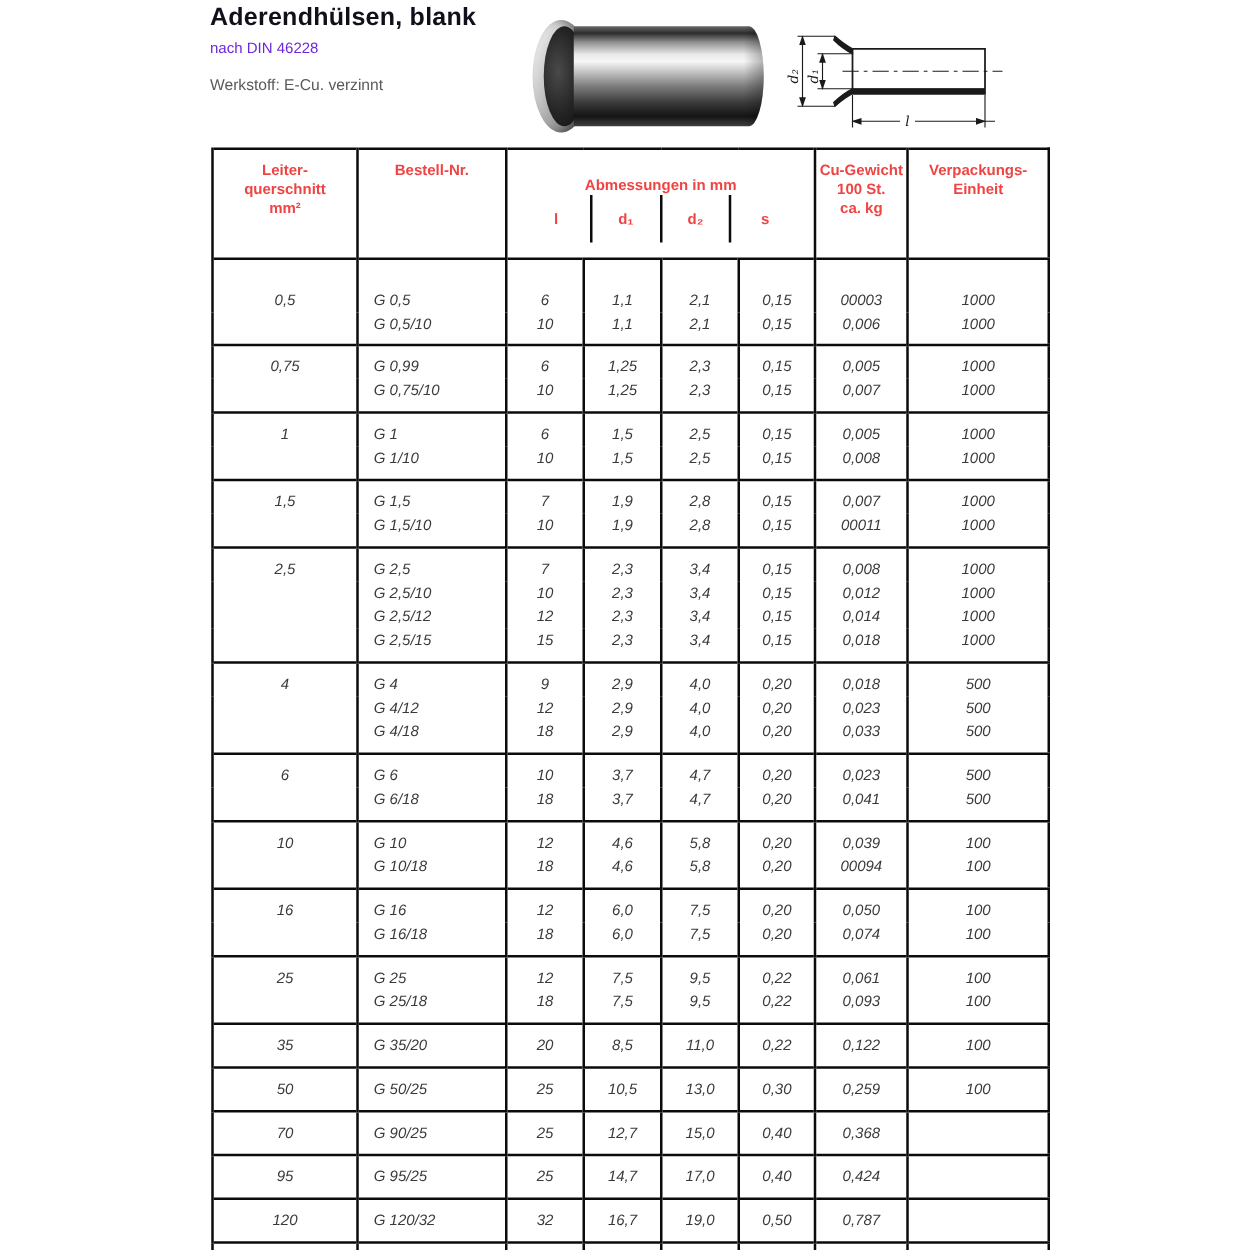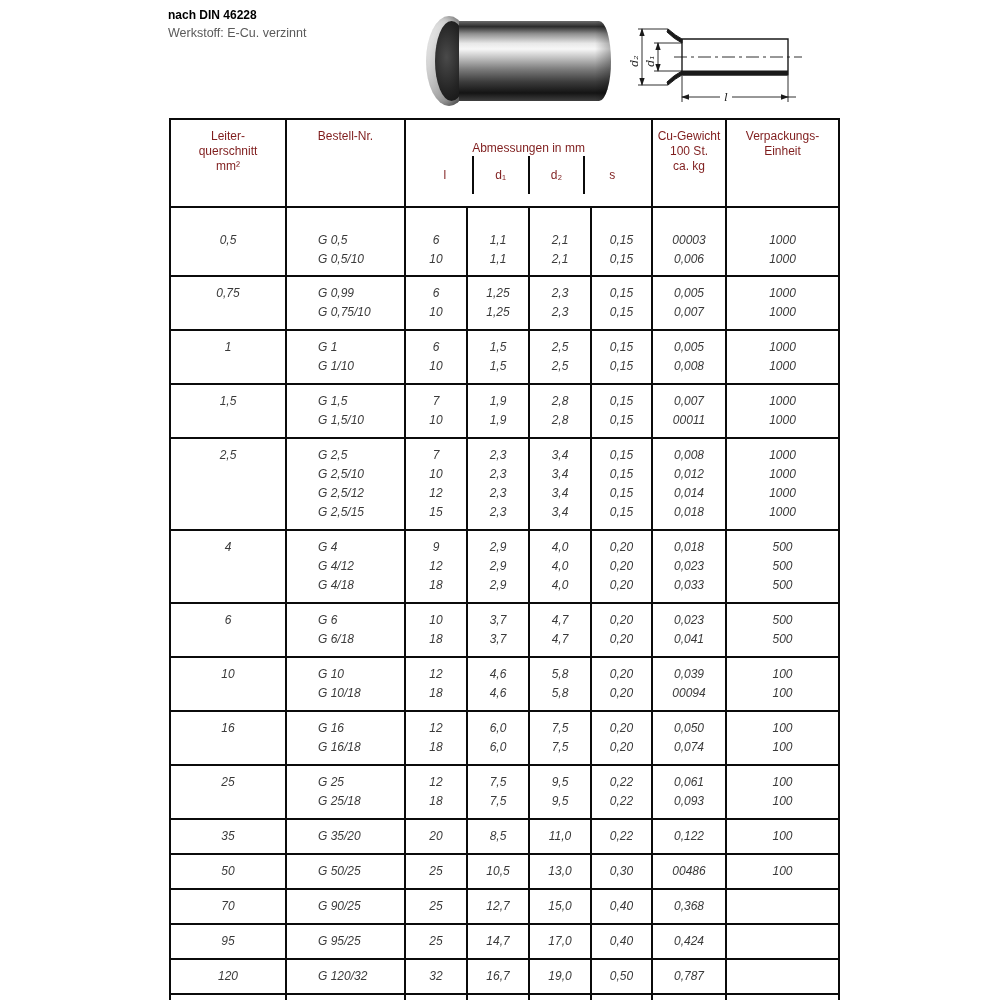--- a/index.html
+++ b/index.html
@@ -3,22 +3,22 @@
 <meta charset="utf-8">
 <style>
   html,body{margin:0;padding:0;background:#fff;}
   body{width:1000px;height:1000px;position:relative;overflow:hidden;
        font-family:"Liberation Sans","DejaVu Sans",sans-serif;color:#333;}
   .page{position:absolute;inset:0;background:#fff;}
 
   
   .titleblock{position:absolute;left:168px;top:3px;width:260px;}
   .title{font-size:20px;font-weight:bold;color:#10101a;margin:0;letter-spacing:.2px;}
-  .subtitle{font-size:12px;font-weight:bold;color:#000000;margin-top:5px;}
-  .material{font-size:12.5px;color:#5a5a5a;margin-top:4px;}
+  .subtitle{font-size:12px;font-weight:normal;color:#6d28d9;margin-top:5px;}
+  .material{font-size:12.5px;color:#5a5a5a;margin-top:16px;}
 
   
   .photo{position:absolute;left:420px;top:13px;width:198px;height:96px;}
   .collar{position:absolute;left:6px;top:3px;width:46px;height:90px;border-radius:50%;
           background:linear-gradient(110deg,#f0f0f0 8%,#c2c2c2 38%,#8a8a8a 70%,#5c5c5c 95%);
           box-shadow:inset -5px 0 7px rgba(0,0,0,.35);}
   .collar-face{position:absolute;left:15px;top:8px;width:33px;height:80px;border-radius:50%;
           background:radial-gradient(ellipse at 35% 45%,#4a4a4a 0%,#242424 55%,#0e0e0e 100%);}
   .barrel{position:absolute;left:39px;top:8px;width:152px;height:80px;
           border-radius:0 12px 12px 0 / 0 40px 40px 0;
@@ -33,41 +33,42 @@
   .drawing svg{display:block;}
 
   
   table.datatable{position:absolute;left:169px;top:118px;width:669px;
         border-collapse:collapse;table-layout:fixed;font-size:12px;
         border:2px solid #0b0b0b;}
   .datatable th,.datatable td{border-left:2px solid #0b0b0b;box-sizing:border-box;}
   .datatable thead{border-bottom:2px solid #0b0b0b;}
   .datatable tbody{border-top:2px solid #0b0b0b;font-style:italic;}
   .datatable th{height:62px;vertical-align:top;text-align:center;
-        font-weight:normal;color:#7f1d1d;padding:9px 1px 0;line-height:15px;border-radius:15px;}
+        font-weight:bold;color:#ef4444;padding:9px 1px 0;line-height:15px;border-radius:15px;}
   th.h-dims{padding:12px;}
   .dims-top{padding-top:9px;height:15px;line-height:15px;}
   .dims-sub{display:flex;height:38px;margin-top:0;}
   .dims-sub .sub{flex:1;display:flex;align-items:center;justify-content:center;
         border-left:2px solid #0b0b0b;}
   .dims-sub .sub:first-child{border-left:none;}
   .datatable td{line-height:19px;padding:0 2px;text-align:center;color:#3a3a3a;}
   .datatable tbody tr:first-child td{padding-top:7px;}
   .datatable tbody tr:last-child td{padding-bottom:7px;}
   .datatable tbody:first-of-type tr:first-child td{padding-top:23px;}
   .datatable tbody:first-of-type tr:last-child td{padding-bottom:6px;}
-  td.order{text-align:left;padding-left:31px;}
+  td.order{text-align:left;padding-left:12px;}
   td.cross{vertical-align:top;}
 </style>
 </head>
 <body>
 
 <div class="page">
 
   <div class="titleblock">
+    <h1 class="title">Aderendhülsen, blank</h1>
     <div class="subtitle">nach DIN 46228</div>
     <div class="material">Werkstoff: E-Cu. verzinnt</div>
   </div>
 
   <div class="photo">
     <div class="collar"></div>
     <div class="collar-face"></div>
     <div class="barrel"></div>
   </div>
 
@@ -404,21 +405,21 @@
         </tr>
       </tbody>
       <tbody>
         <tr>
           <td class="cross" rowspan="1">50</td>
           <td class="order">G 50/25</td>
           <td class="num">25</td>
           <td class="num">10,5</td>
           <td class="num">13,0</td>
           <td class="num">0,30</td>
-          <td class="num">00486</td>
+          <td class="num">0,259</td>
           <td class="num">100</td>
         </tr>
       </tbody>
       <tbody>
         <tr>
           <td class="cross" rowspan="1">70</td>
           <td class="order">G 90/25</td>
           <td class="num">25</td>
           <td class="num">12,7</td>
           <td class="num">15,0</td>

